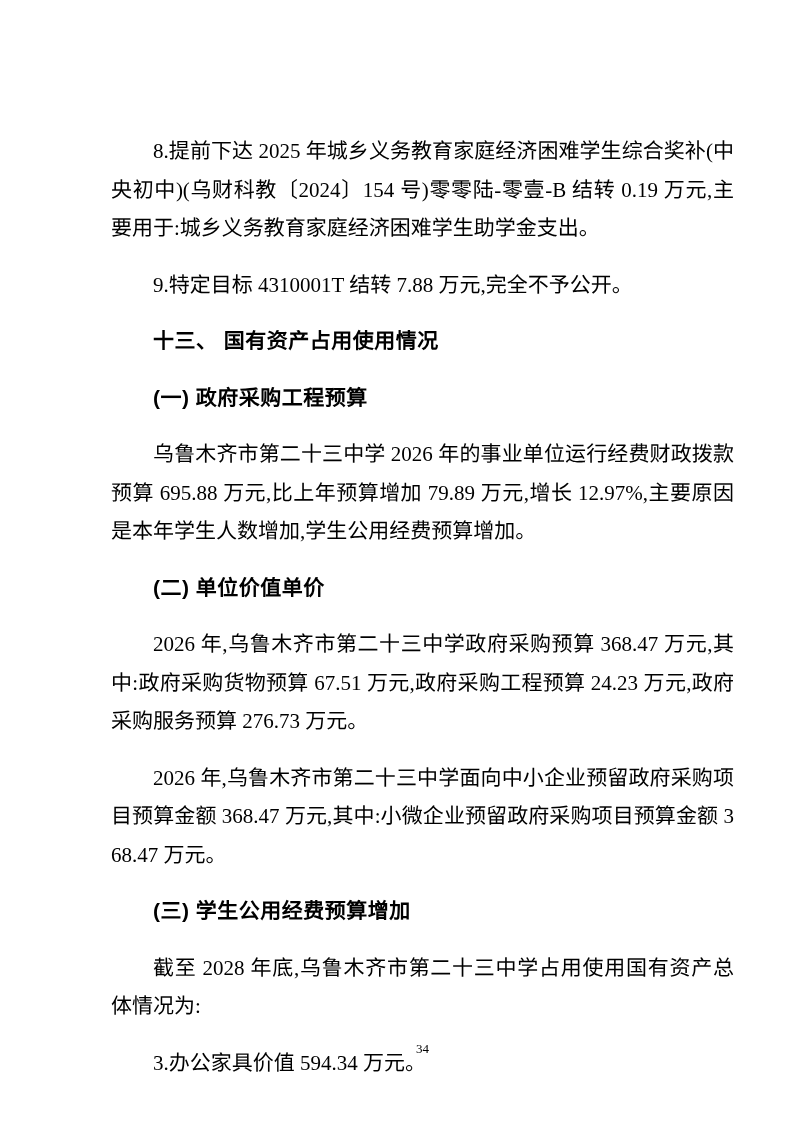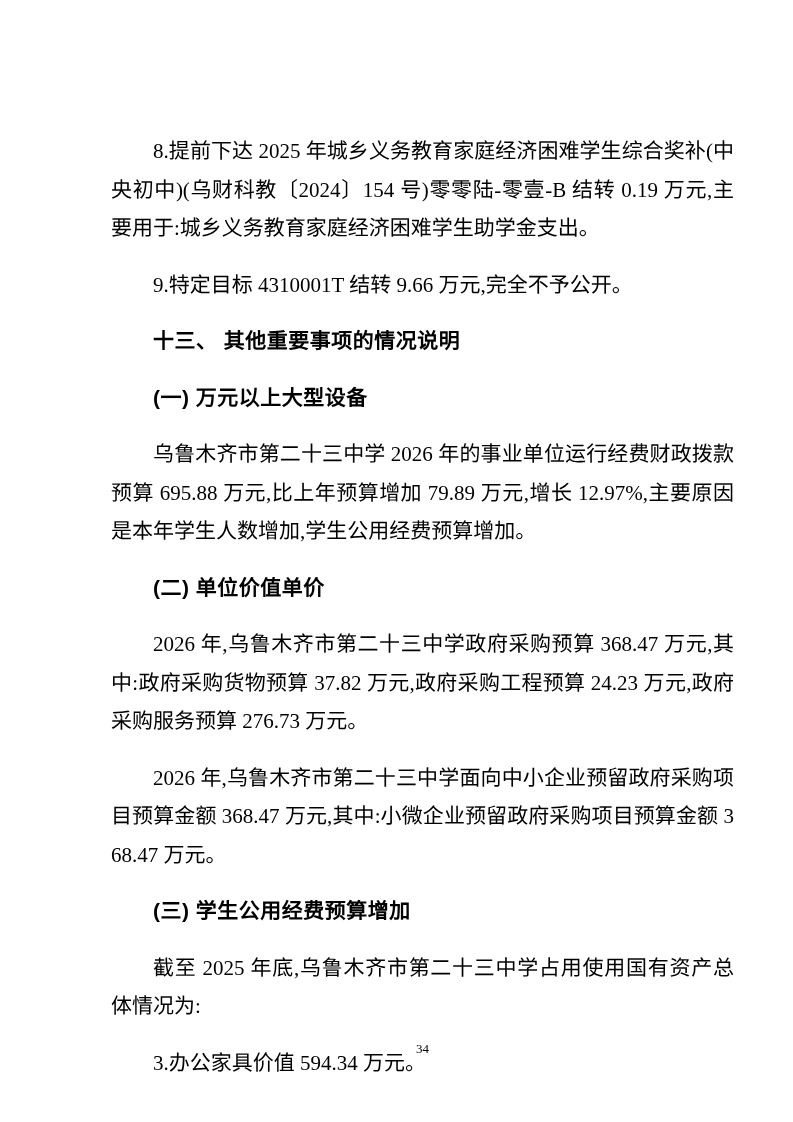--- a/index.html
+++ b/index.html
@@ -49,25 +49,25 @@
     line-height: 16px;
     color: #000000;
   }
 </style>
 </head>
 <body>
 
 <div class="page">
   <div class="content">
     <p class="body">8.提前下达 2025 年城乡义务教育家庭经济困难学生综合奖补(中央初中)(乌财科教〔2024〕154 号)零零陆-零壹-B 结转 0.19 万元,主要用于:城乡义务教育家庭经济困难学生助学金支出。</p>
-    <p class="body">9.特定目标 4310001T 结转 9.66 万元,完全不予公开。</p>
-    <p class="h1">十三、 其他重要事项的情况说明</p>
-    <p class="h2">(一) 万元以上大型设备</p>
+    <p class="body">9.特定目标 4310001T 结转 7.88 万元,完全不予公开。</p>
+    <p class="h1">十三、 国有资产占用使用情况</p>
+    <p class="h2">(一) 政府采购工程预算</p>
     <p class="body">乌鲁木齐市第二十三中学 2026 年的事业单位运行经费财政拨款预算 695.88 万元,比上年预算增加 79.89 万元,增长 12.97%,主要原因是本年学生人数增加,学生公用经费预算增加。</p>
     <p class="h2">(二) 单位价值单价</p>
-    <p class="body">2026 年,乌鲁木齐市第二十三中学政府采购预算 368.47 万元,其中:政府采购货物预算 37.82 万元,政府采购工程预算 24.23 万元,政府采购服务预算 276.73 万元。</p>
+    <p class="body">2026 年,乌鲁木齐市第二十三中学政府采购预算 368.47 万元,其中:政府采购货物预算 67.51 万元,政府采购工程预算 24.23 万元,政府采购服务预算 276.73 万元。</p>
     <p class="body">2026 年,乌鲁木齐市第二十三中学面向中小企业预留政府采购项目预算金额 368.47 万元,其中:小微企业预留政府采购项目预算金额 368.47 万元。</p>
     <p class="h2">(三) 学生公用经费预算增加</p>
-    <p class="body">截至 2025 年底,乌鲁木齐市第二十三中学占用使用国有资产总体情况为:</p>
+    <p class="body">截至 2028 年底,乌鲁木齐市第二十三中学占用使用国有资产总体情况为:</p>
     <p class="body">3.办公家具价值 594.34 万元。</p>
   </div>
   <div class="page-number">34</div>
 </div>
 
 </body></html>

